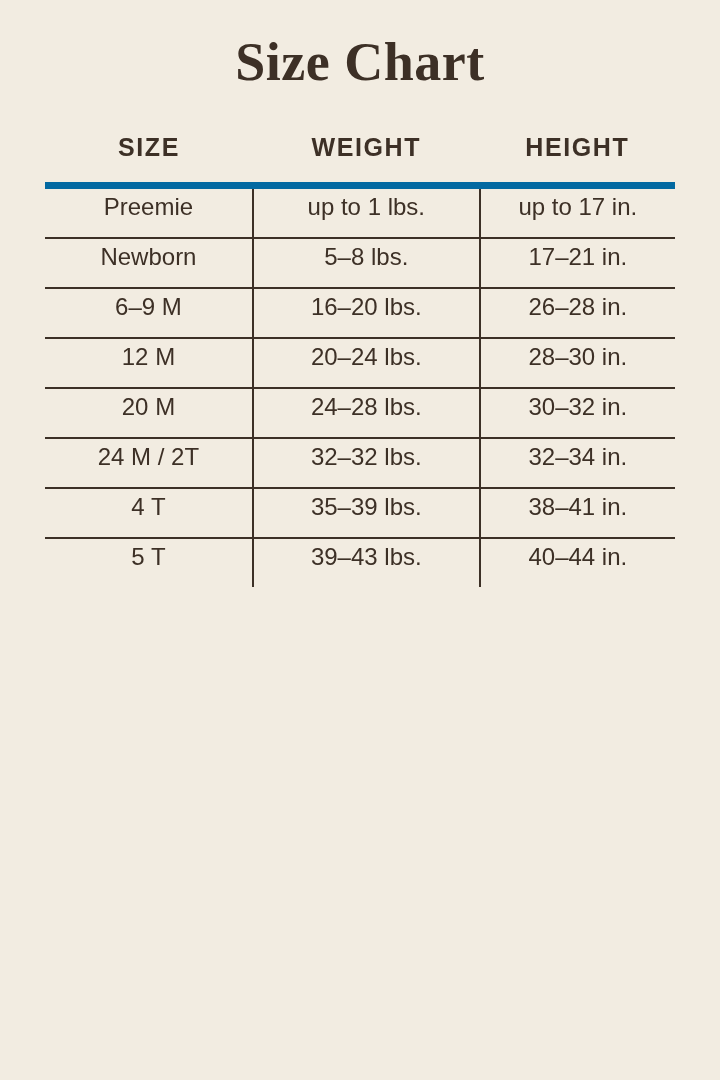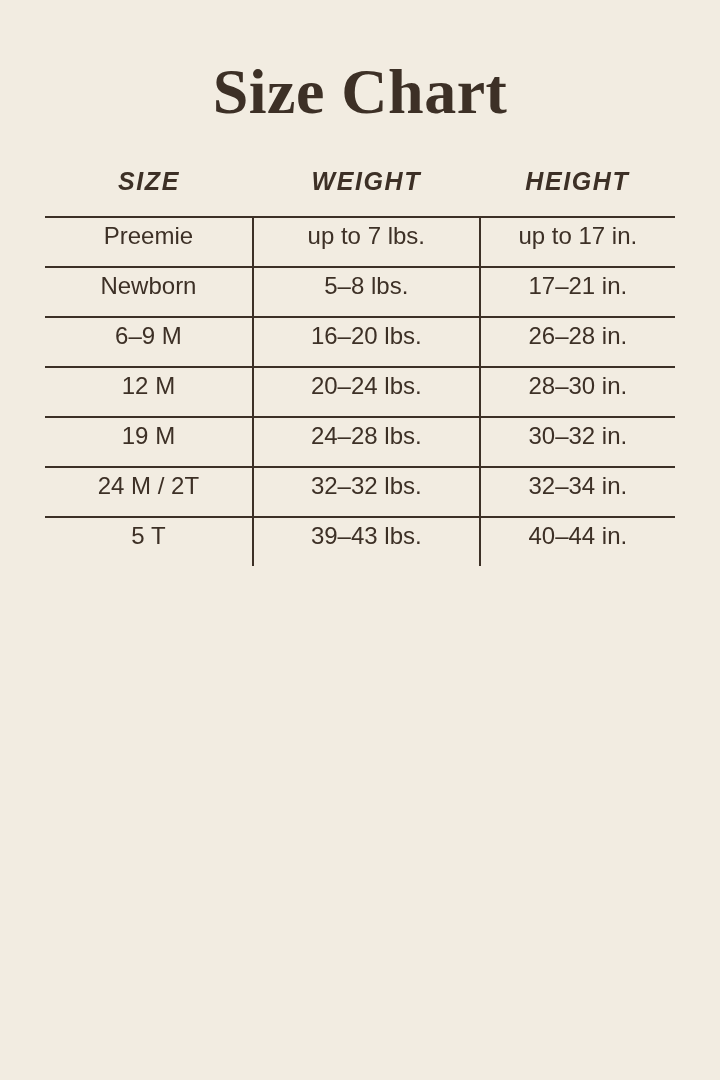--- a/index.html
+++ b/index.html
@@ -17,25 +17,25 @@
   .page {
     position: relative;
     width: 720px;
     height: 1080px;
     box-sizing: border-box;
   }
   .title {
     text-align: center;
     font-family: "Liberation Serif", serif;
     font-weight: bold;
-    font-size: 64px;
+    font-size: 54px;
     letter-spacing: 0.5px;
     color: #3d3026;
     margin: 0;
-    padding-top: 58px;
+    padding-top: 34px;
     line-height: 1.05;
   }
   .chart {
     margin: 0 auto;
     width: 630px;
     padding-top: 38px;
   }
   table {
     width: 100%;
     border-collapse: collapse;
@@ -44,22 +44,21 @@
   th {
     font-size: 25px;
     font-weight: bold;
     letter-spacing: 1.6px;
     color: #3d3026;
     padding: 4px 0 20px 0;
     text-align: center;
     border: none;
   }
   thead tr {
-    border-bottom: 2px solid #0369a1;
-    font-style: italic;
+    border-bottom: 7px solid #0369a1;
   }
   td {
     font-size: 24px;
     text-align: center;
     padding: 4px 0 16px 0;
     color: #3d3026;
     border-bottom: 2px solid #3d3026;
     border-right: 2px solid #3d3026;
     font-weight: normal;
   }
@@ -94,47 +93,52 @@
       <thead>
         <tr>
           <th>SIZE</th>
           <th>WEIGHT</th>
           <th>HEIGHT</th>
         </tr>
       </thead>
       <tbody>
         <tr>
           <td>Preemie</td>
-          <td>up to 7 lbs.</td>
+          <td>up to 1 lbs.</td>
           <td>up to 17 in.</td>
         </tr>
         <tr>
           <td>Newborn</td>
           <td>5–8 lbs.</td>
           <td>17–21 in.</td>
         </tr>
         <tr>
           <td>6–9 M</td>
           <td>16–20 lbs.</td>
           <td>26–28 in.</td>
         </tr>
         <tr>
           <td>12 M</td>
           <td>20–24 lbs.</td>
           <td>28–30 in.</td>
         </tr>
         <tr>
-          <td>19 M</td>
+          <td>20 M</td>
           <td>24–28 lbs.</td>
           <td>30–32 in.</td>
         </tr>
         <tr>
           <td>24 M / 2T</td>
           <td>32–32 lbs.</td>
           <td>32–34 in.</td>
+        </tr>
+        <tr>
+          <td>4 T</td>
+          <td>35–39 lbs.</td>
+          <td>38–41 in.</td>
         </tr>
         <tr>
           <td>5 T</td>
           <td>39–43 lbs.</td>
           <td>40–44 in.</td>
         </tr>
       </tbody>
     </table>
   </div>
 </div>

